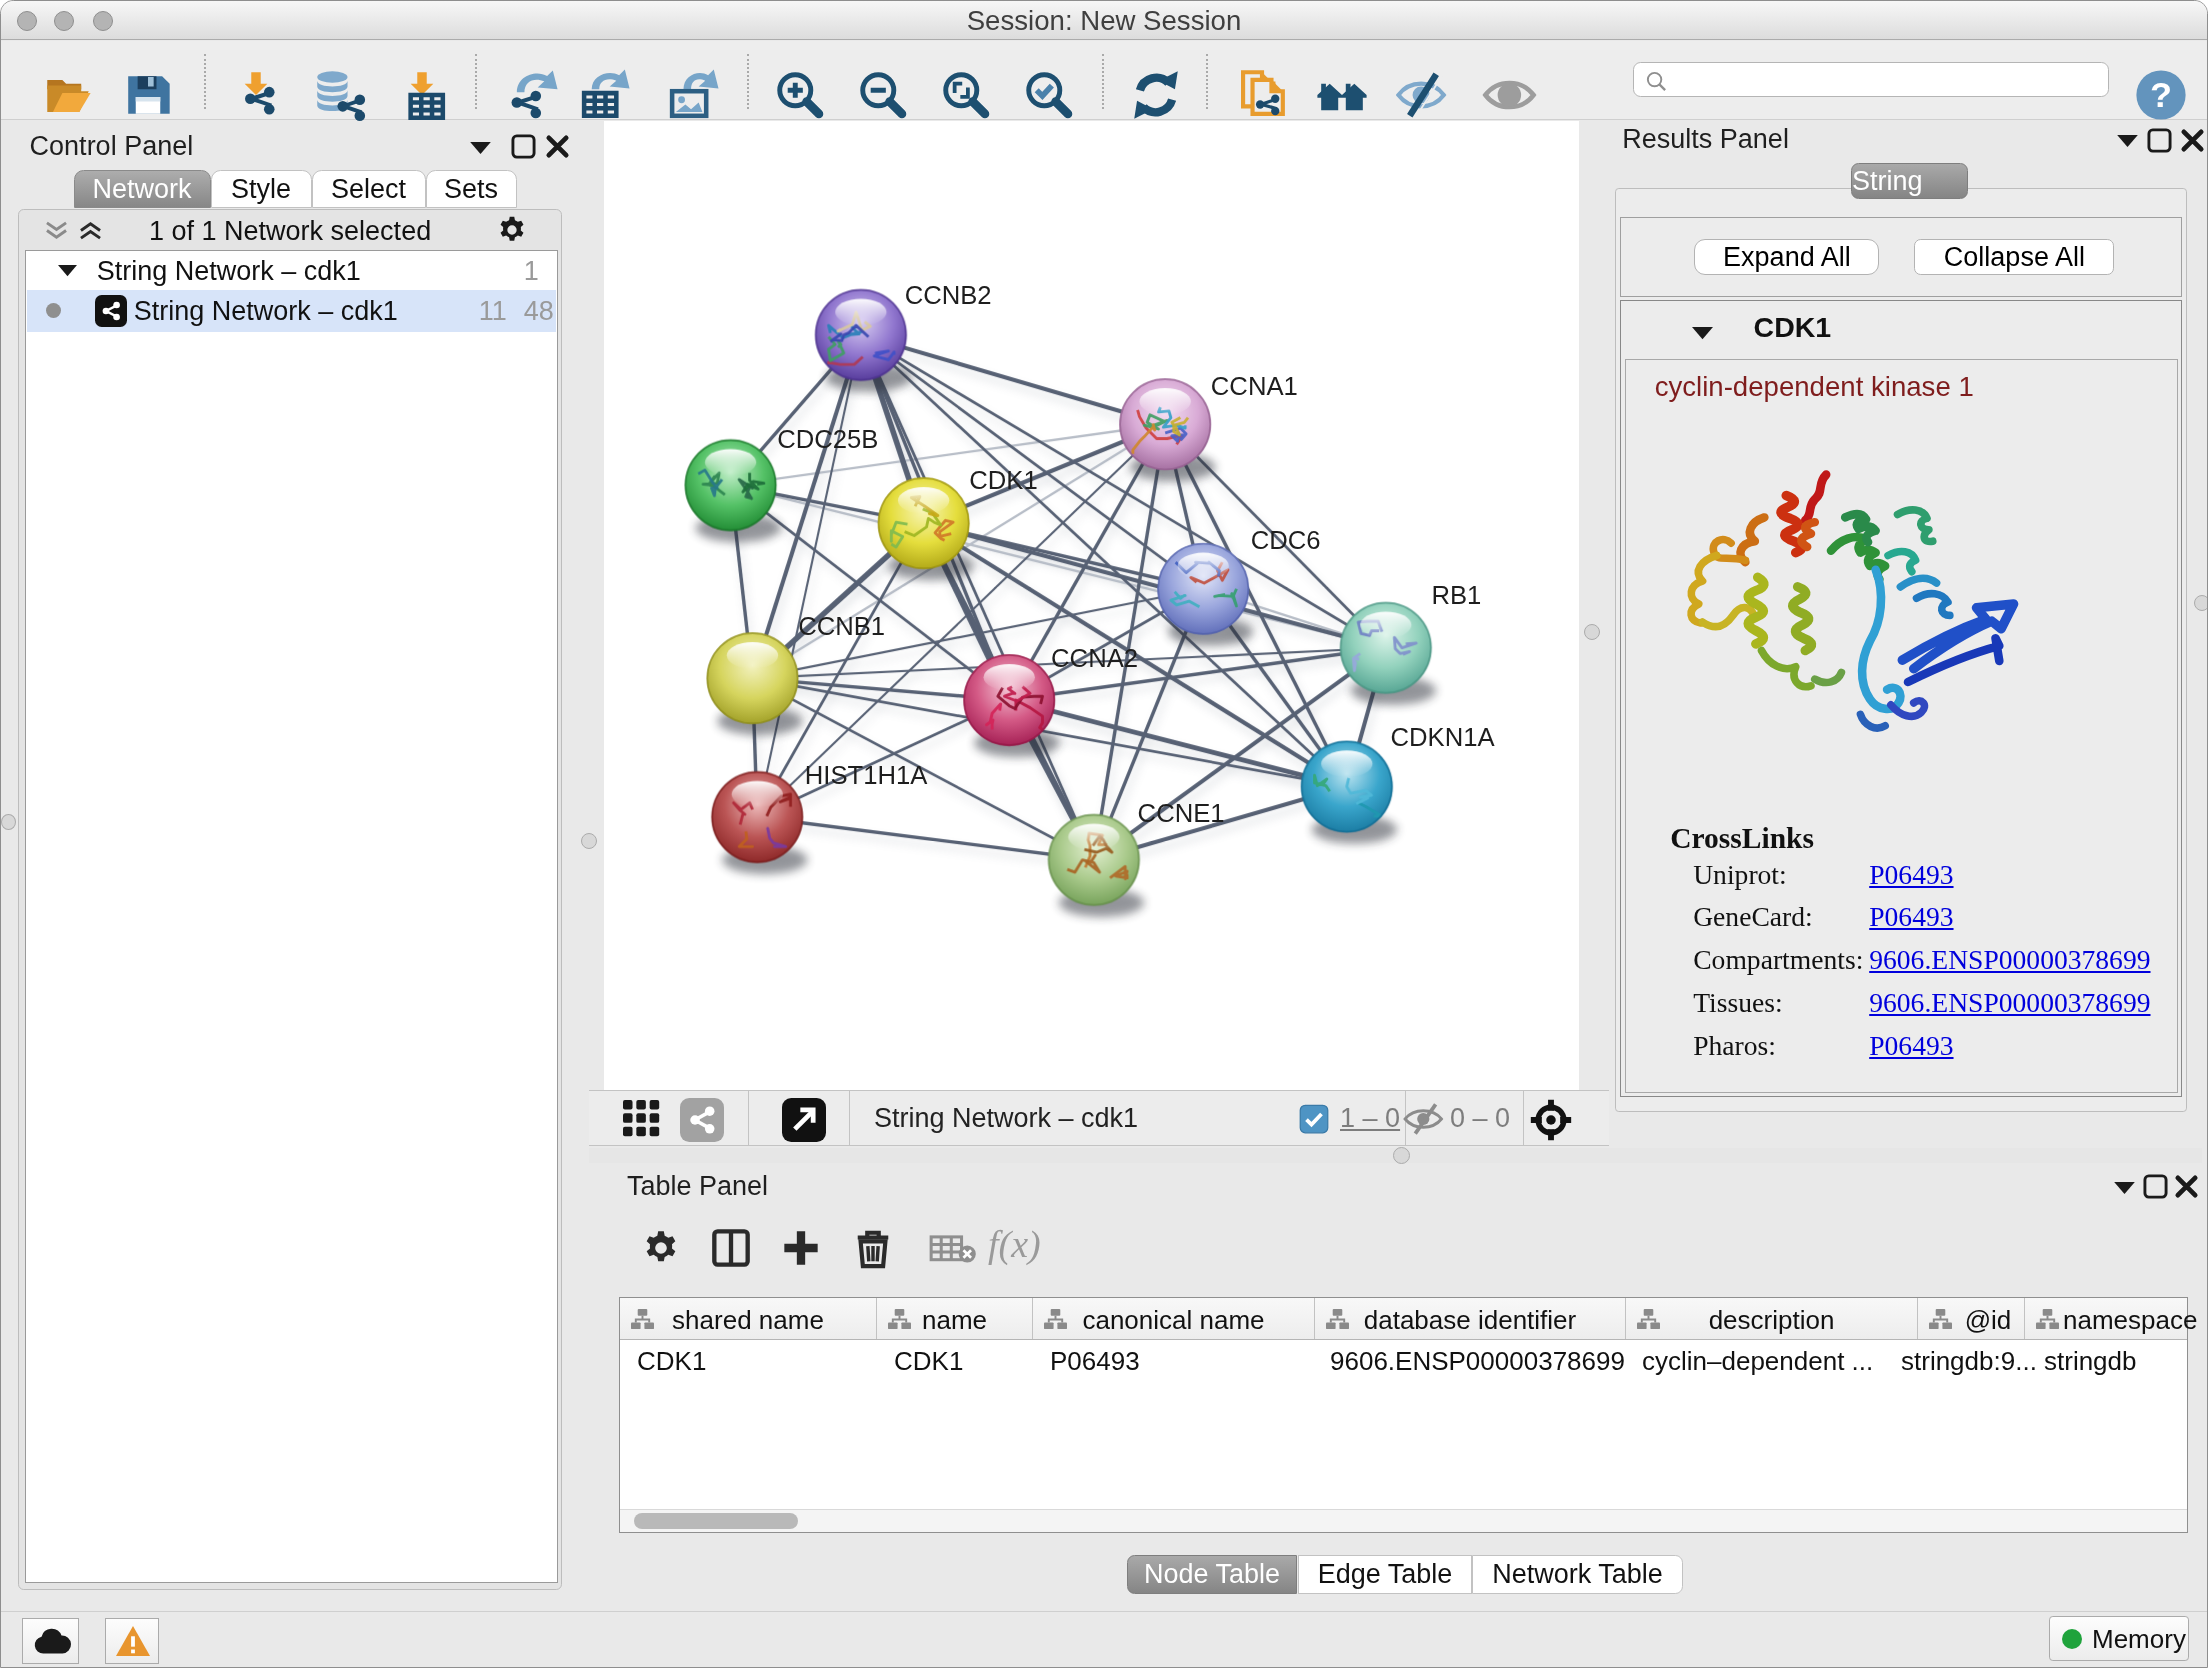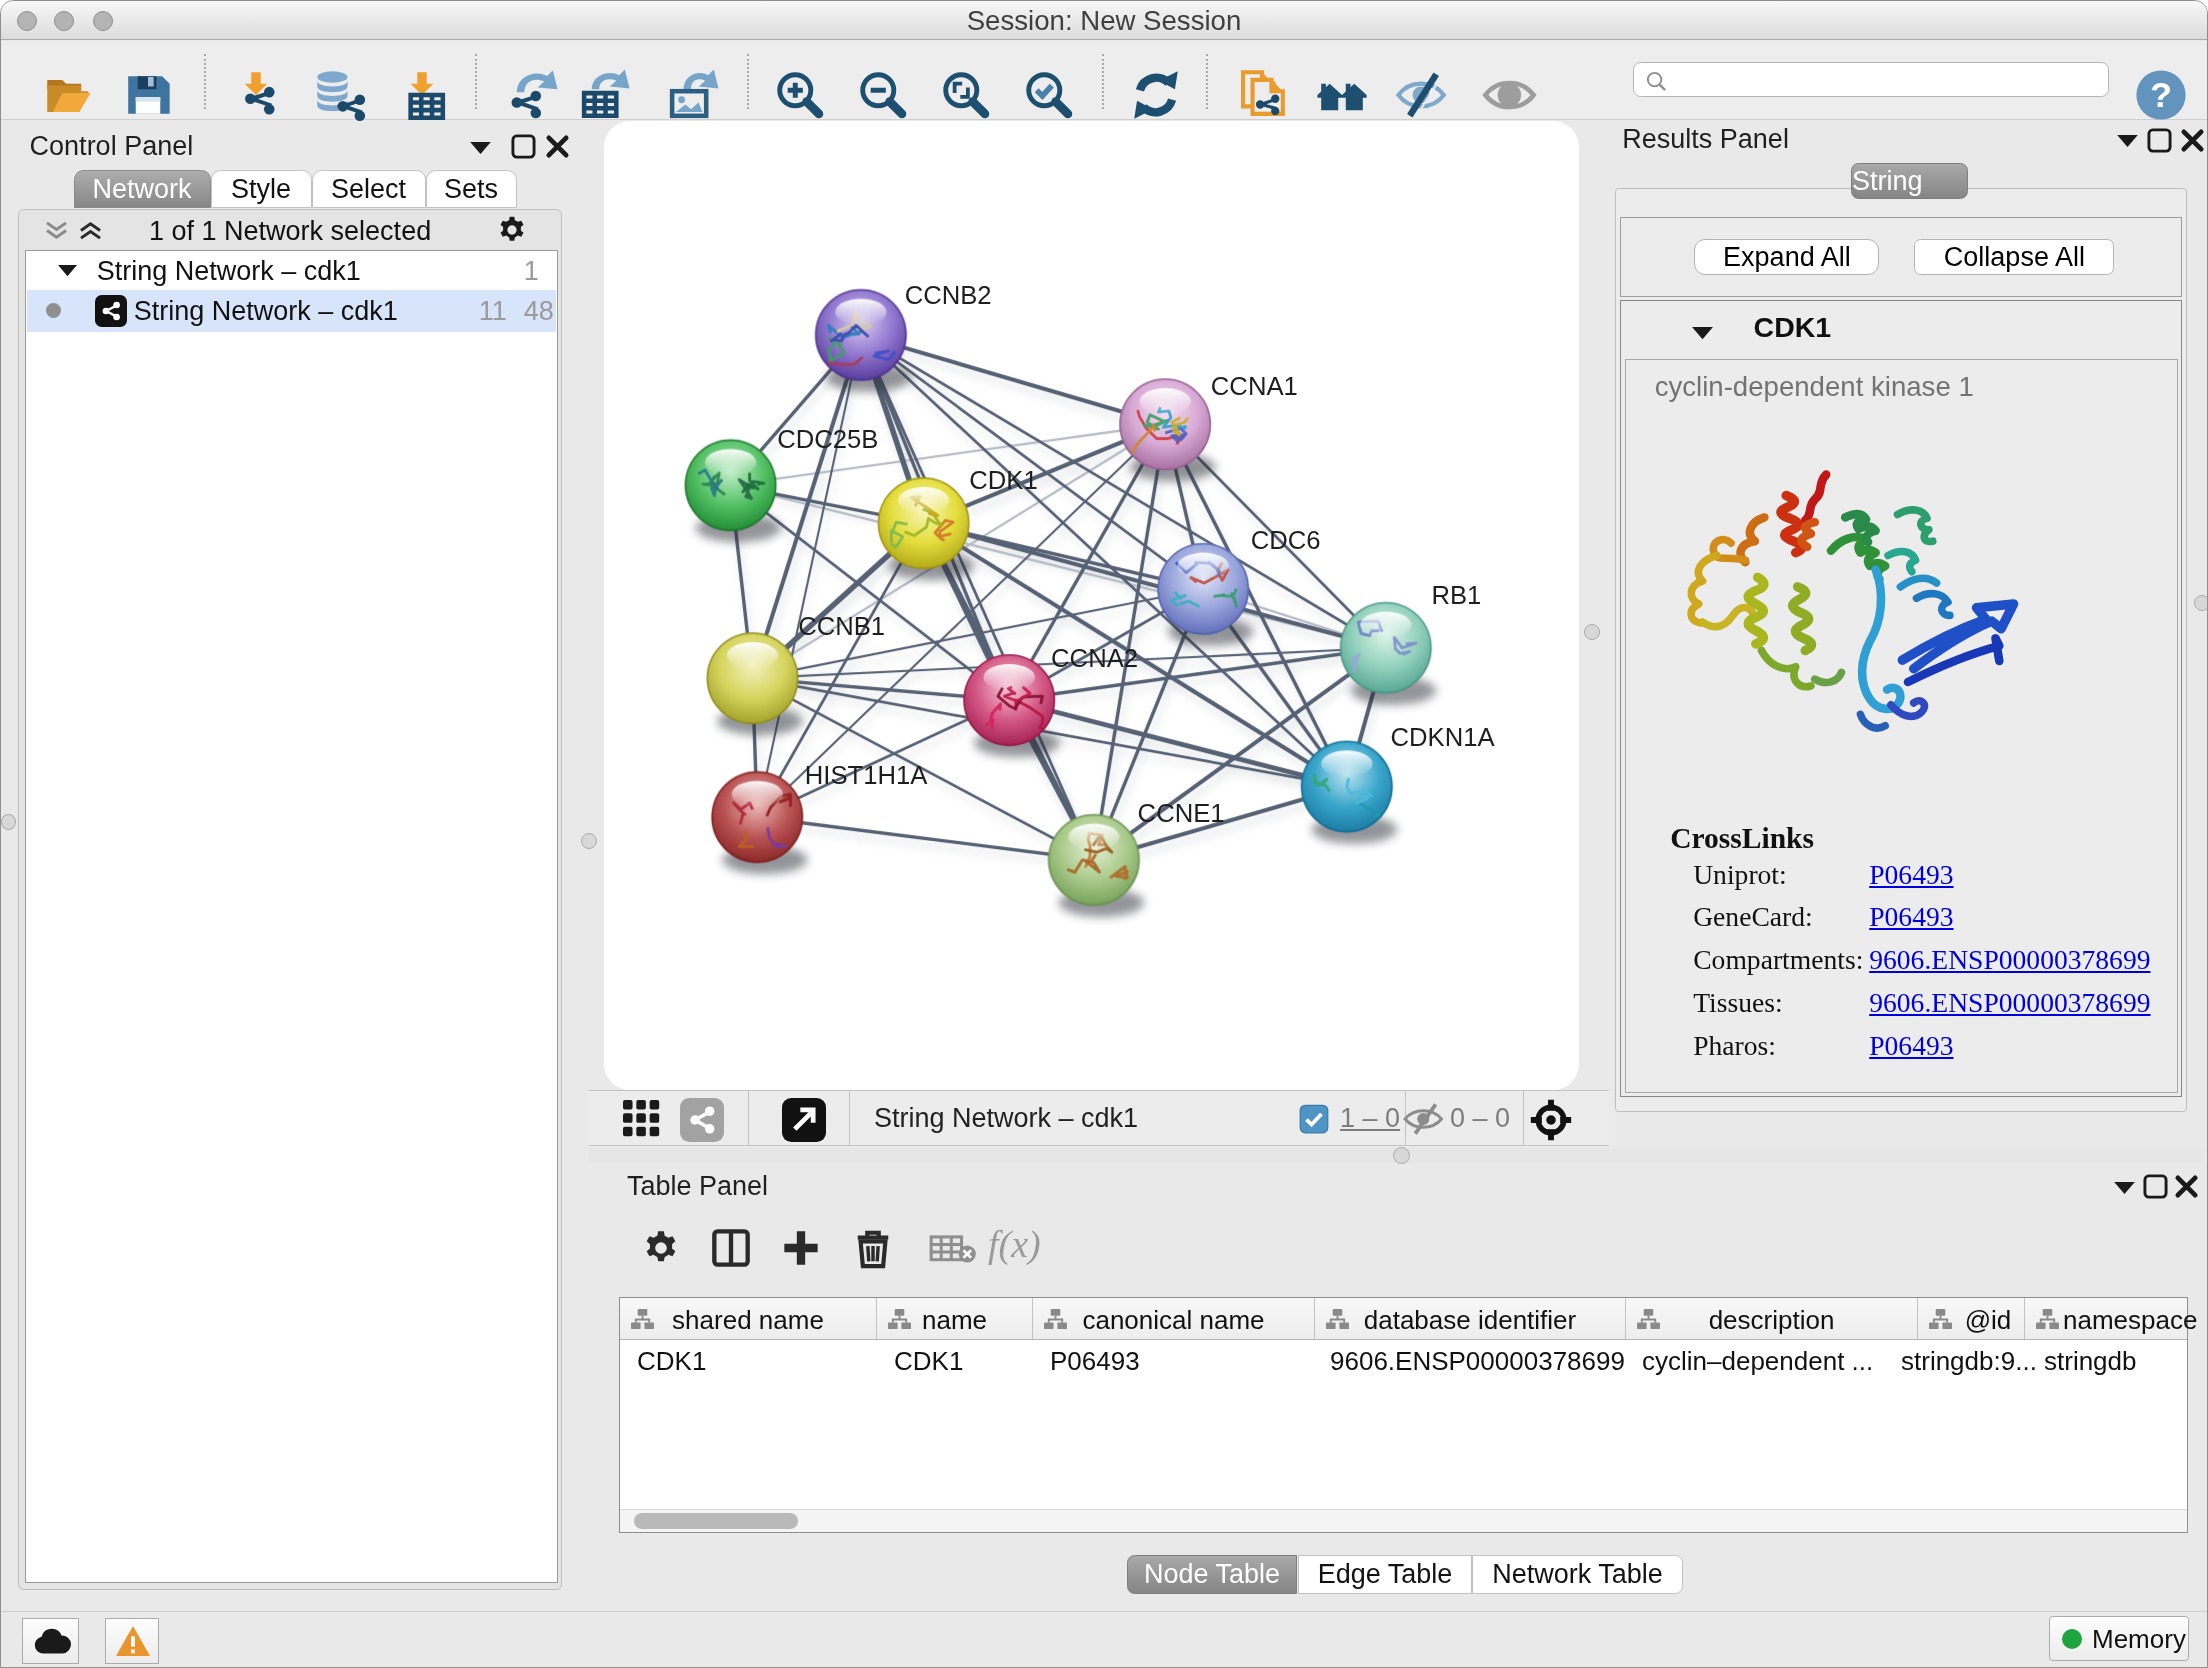--- a/index.html
+++ b/index.html
@@ -32,21 +32,21 @@
 .tab { position:absolute; top:0; height:38px; border:1px solid #c2c2c2; background:#ffffff;
   border-radius:9.5px 9.5px 0 0; text-align:center; font-size:27px; color:#111; line-height:36px; }
 .tab.sel { background:linear-gradient(#adadad,#878787); color:#ffffff; border-color:#8a8a8a; }
 #cp-body { position:absolute; left:9.5px; top:88px; width:544px; height:1381px;
   background:#e4e4e4; border:1px solid #bdbdbd; border-radius:5.7px; }
 #cp-toolrow { position:absolute; left:0; top:0; width:100%; height:38px; }
 #cp-list { position:absolute; left:5.7px; top:40px; width:533px; height:1333px;
   background:#ffffff; border:1px solid #9a9a9a; }
 .cprow { position:absolute; left:1px; width:529px; height:38px; font-size:27px; color:#111; }
 
-#netpanel { position:absolute; left:603px; top:120px; width:975px; height:969px; background:#ffffff;border-radius:26px; }
+#netpanel { position:absolute; left:603px; top:120px; width:975px; height:969px; background:#ffffff; }
 #nettool { position:absolute; left:588px; top:1089px; width:1020px; height:56px; background:#ececec;
   border-top:1px solid #c3c3c3; border-bottom:1px solid #c3c3c3; }
 .ntsep { position:absolute; top:0; height:54px; width:1px; background:#c3c3c3; }
 
 #rpanel { position:absolute; left:1607px; top:120px; width:593px; height:1042px; }
 
 #tpanel { position:absolute; left:588px; top:1162px; width:1613px; height:436px; }
 
 #statusbar { position:absolute; left:0px; top:1610px; width:2208px; height:58px; border-top:1px solid #cfcfcf; }
 .sq-btn { position:absolute; background:linear-gradient(#fdfdfd,#ececec); border:1px solid #ababab; }
@@ -645,21 +645,21 @@
     <div style="position:absolute; left:12.4px; top:96px; width:562px; height:80px; background:#ececec; border:1px solid #9f9f9f;">
       <div style="position:absolute; left:73px; top:21px; width:185px; height:36px; background:#ffffff; border:1px solid #b3b3b3; border-radius:11px; font-size:27px; text-align:center; line-height:34px;">Expand All</div>
       <div style="position:absolute; left:293px; top:21px; width:200px; height:36px; background:#ffffff; border:1px solid #b3b3b3; border-radius:6.7px; font-size:27px; text-align:center; line-height:34px;">Collapse All</div>
     </div>
     <div style="position:absolute; left:12.4px; top:179px; width:562px; height:797px; background:#ececec; border:1px solid #888888;">
       <svg style="position:absolute; left:70px; top:25px;" width="23" height="14.3" viewBox="0 0 24 15">
           <path d="M1 1 h22 L12 14z" fill="#1a1a1a"></path>
         </svg>
       <div style="position:absolute; left:95px; top:9.5px; width:152px; text-align:center; font-size:28.5px; font-weight:bold; color:#111;">CDK1</div>
       <div style="position:absolute; left:3.8px; top:58px; width:553px; height:734px; background:#ececec; border:1px solid #a8a8a8;">
-        <div style="position:absolute; left:28.5px; top:11.4px; font-size:27.6px; color:#737373;">cyclin-dependent kinase 1</div>
+        <div style="position:absolute; left:28.5px; top:11.4px; font-size:27.6px; color:#7f1d1d;">cyclin-dependent kinase 1</div>
         <svg style="position:absolute; left:48px; top:105px;" width="351" height="297" viewBox="0 0 369 312">
           <g fill="none" stroke-linecap="round" stroke-linejoin="round">
             <path d="M160 10 C150 20 158 28 148 36 C140 44 146 52 138 58" stroke="#c01818" stroke-width="9"></path>
             <path d="M118 32 q16 6 2 12 q-16 6 2 12 q16 6 2 12 q-16 6 2 12 q16 6 2 12" stroke="#cc3010" stroke-width="10"></path>
             <path d="M148 60 q-18 4 -4 12 q-18 6 -4 14" stroke="#d05414" stroke-width="9"></path>
             <path d="M95 55 C80 60 75 72 85 80 C70 82 65 94 75 102" stroke="#cc6e14" stroke-width="9"></path>
             <path d="M75 100 C55 95 45 102 42 92 C38 80 52 74 60 82" stroke="#d28c1a" stroke-width="8"></path>
             <path d="M45 95 C28 100 20 112 30 122 C16 126 14 140 26 146 C14 152 16 164 28 166" stroke="#d0a81e" stroke-width="8"></path>
             <path d="M30 165 C45 175 55 168 62 158 C70 146 80 148 84 158" stroke="#c8b424" stroke-width="8"></path>
             <path d="M88 118 q14 8 -2 14 q-16 6 0 14 q16 8 0 14 q-16 6 0 14 q16 8 0 14" stroke="#aab61e" stroke-width="10"></path>

